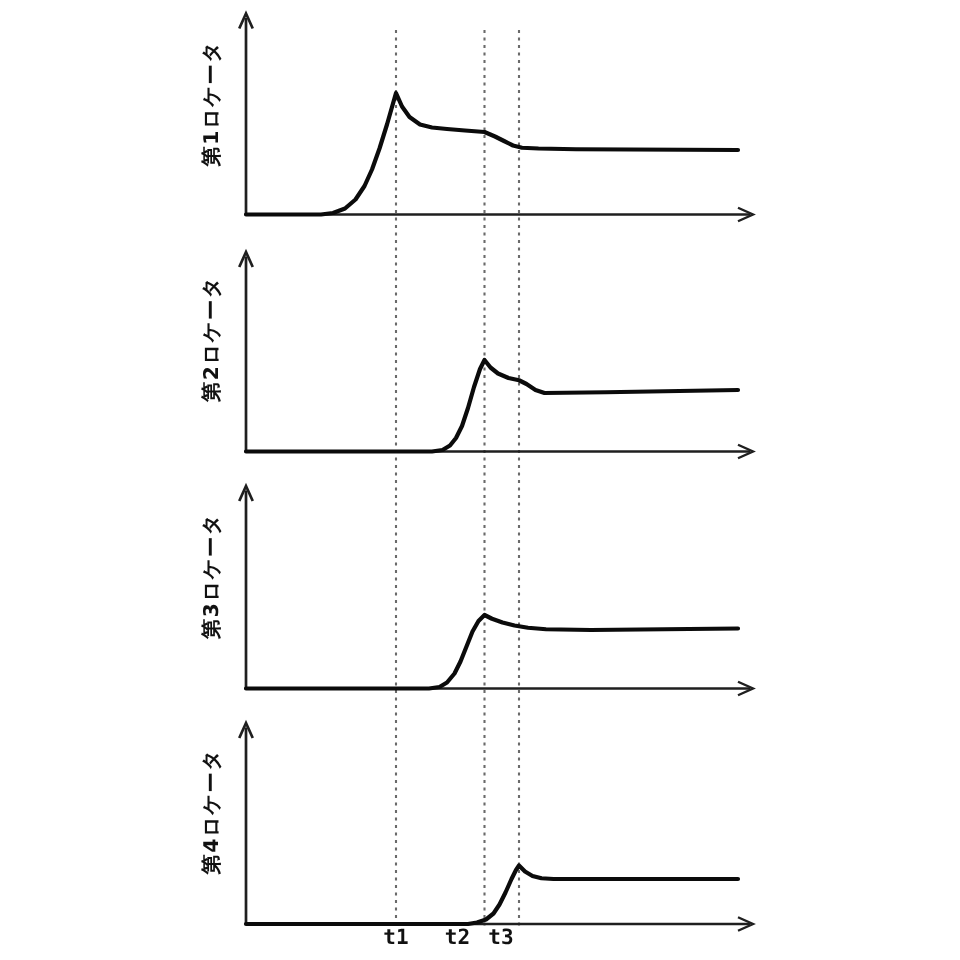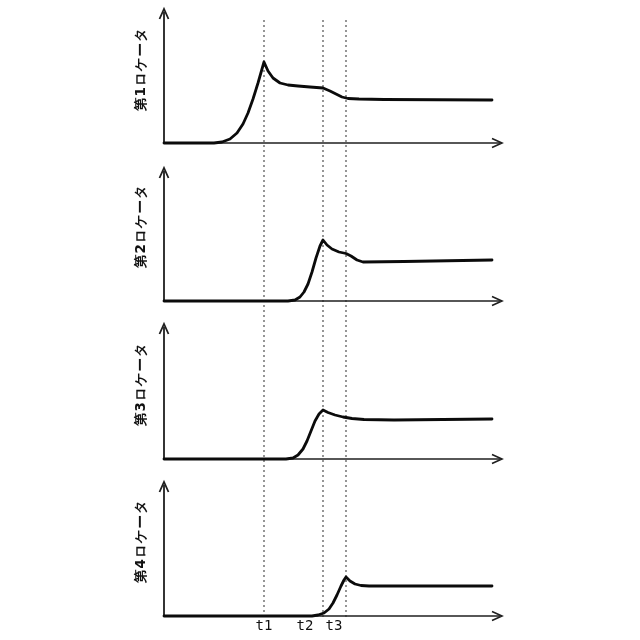--- a/index.html
+++ b/index.html
@@ -31,21 +31,21 @@
   #yl0 { top: 69px; }
   #yl1 { top: 226px; }
   #yl2 { top: 384px; }
   #yl3 { top: 541px; }
   .tlabel {
     position: absolute;
     top: 617px;
     transform: translateX(-50%);
     font-family: "DejaVu Sans Mono", "Liberation Mono", monospace;
     font-size: 14px;
-    font-weight: normal;
+    font-weight: bold;
     color: #111111;
     white-space: nowrap;
   }
 </style>
 </head>
 <body>
 
 <div class="figure">
   <svg id="canvas" viewBox="0 0 640 640">
       <line x1="264" y1="20" x2="264" y2="618" stroke="#6a6a6a" stroke-width="1.4" stroke-dasharray="2 3"></line>

